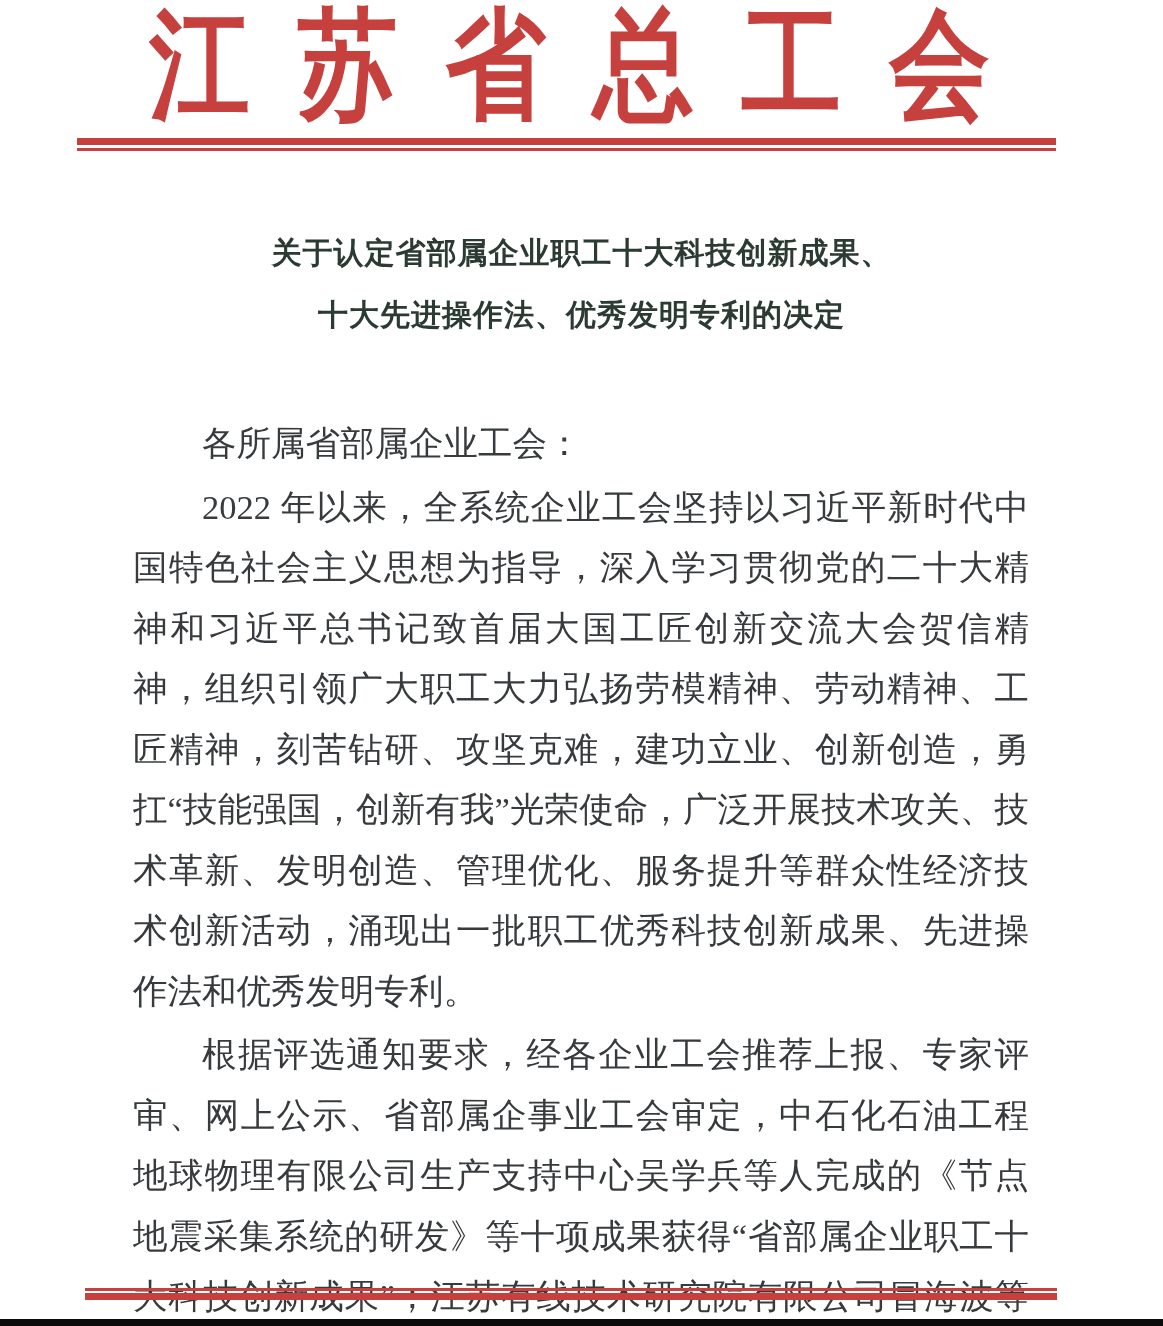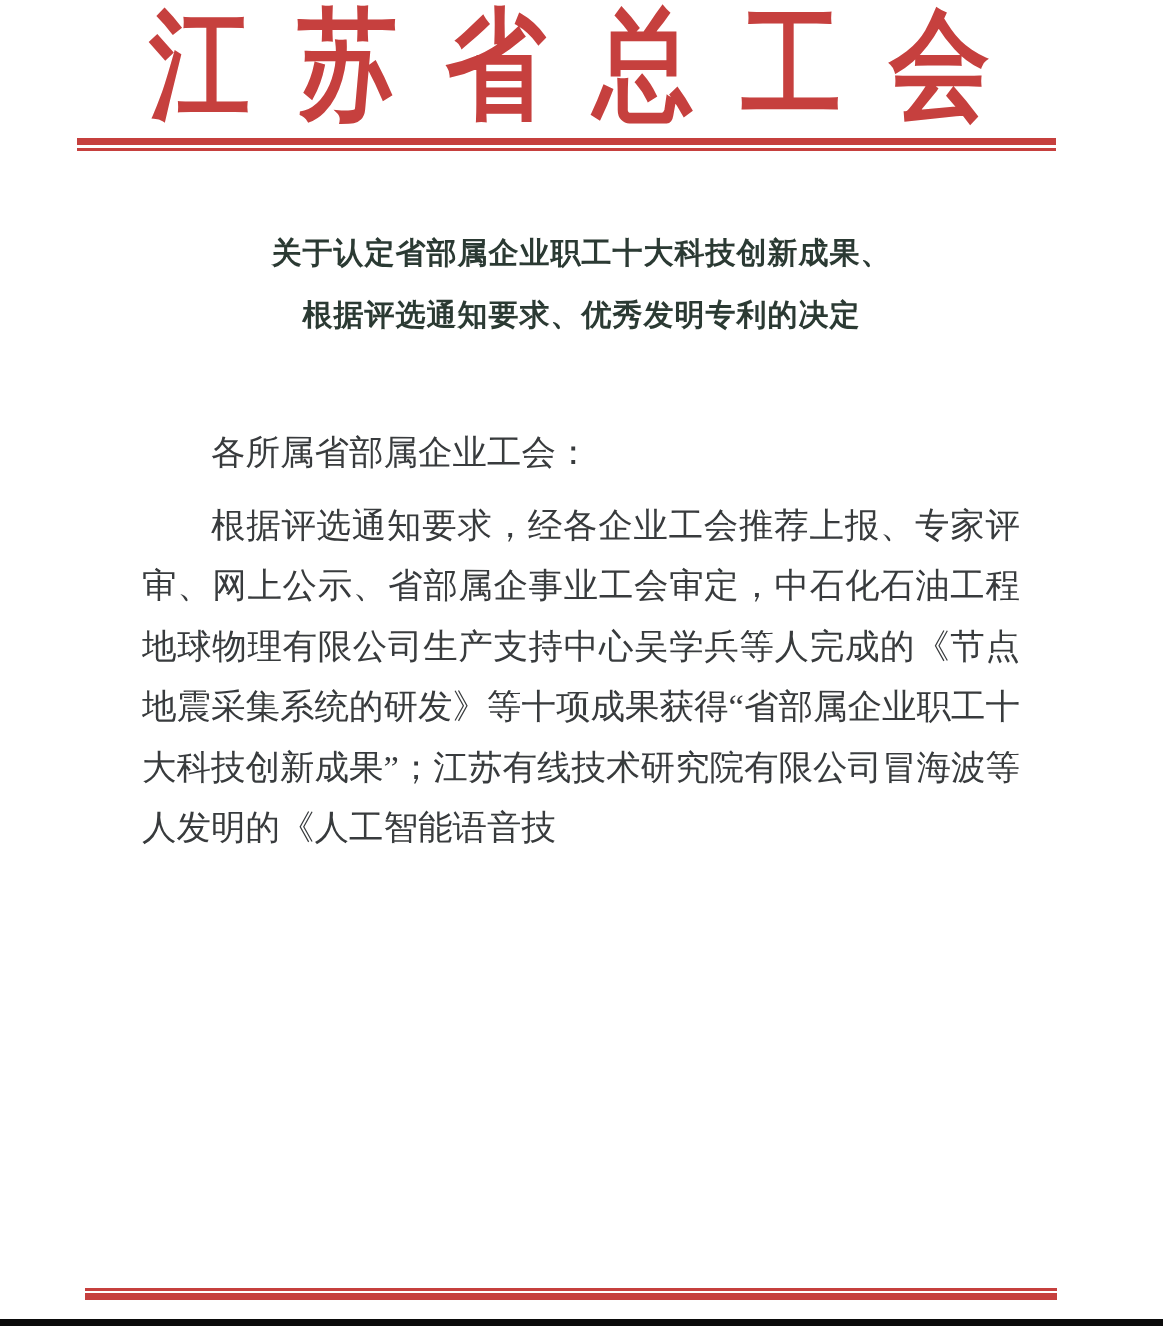--- a/index.html
+++ b/index.html
@@ -43,21 +43,21 @@
   }
 
   
   .body-text {
     position:absolute; top:410px; left:130px; width:902px;
     color:#383b3d;
     font-size:34.5px; line-height:60.5px;
     text-align:justify;
     text-justify:inter-ideograph;
   }
-  .body-text p { margin:12px; text-indent:2em; }
+  .body-text p { margin:3px; text-indent:2em; }
   .salutation { text-indent:0; }
 
   
   .scan-edge {
     position:absolute; left:0; top:1319px; width:100%; height:7px;
     background:#0b0b0b;
   }
 </style>
 </head>
 <body>
@@ -67,25 +67,26 @@
   <div class="letterhead">江苏省总工会</div>
 
   <div class="rule-top">
     <div class="thick"></div>
     <div class="gap"></div>
     <div class="thin"></div>
   </div>
 
   <div class="doc-title">
     <div>关于认定省部属企业职工十大科技创新成果、</div>
-    <div>根据评选通知要求、优秀发明专利的决定</div>
+    <div>十大先进操作法、优秀发明专利的决定</div>
   </div>
 
   <div class="body-text">
     <p class="salutation">各所属省部属企业工会：</p>
+    <p>2022 年以来，全系统企业工会坚持以习近平新时代中国特色社会主义思想为指导，深入学习贯彻党的二十大精神和习近平总书记致首届大国工匠创新交流大会贺信精神，组织引领广大职工大力弘扬劳模精神、劳动精神、工匠精神，刻苦钻研、攻坚克难，建功立业、创新创造，勇扛“技能强国，创新有我”光荣使命，广泛开展技术攻关、技术革新、发明创造、管理优化、服务提升等群众性经济技术创新活动，涌现出一批职工优秀科技创新成果、先进操作法和优秀发明专利。</p>
     <p>根据评选通知要求，经各企业工会推荐上报、专家评审、网上公示、省部属企事业工会审定，中石化石油工程地球物理有限公司生产支持中心吴学兵等人完成的《节点地震采集系统的研发》等十项成果获得“省部属企业职工十大科技创新成果”；江苏有线技术研究院有限公司冒海波等人发明的《人工智能语音技</p>
   </div>
 
   <div class="rule-bottom">
     <div class="thin"></div>
     <div class="gap"></div>
     <div class="thick"></div>
   </div>
 
   <div class="scan-edge"></div>

